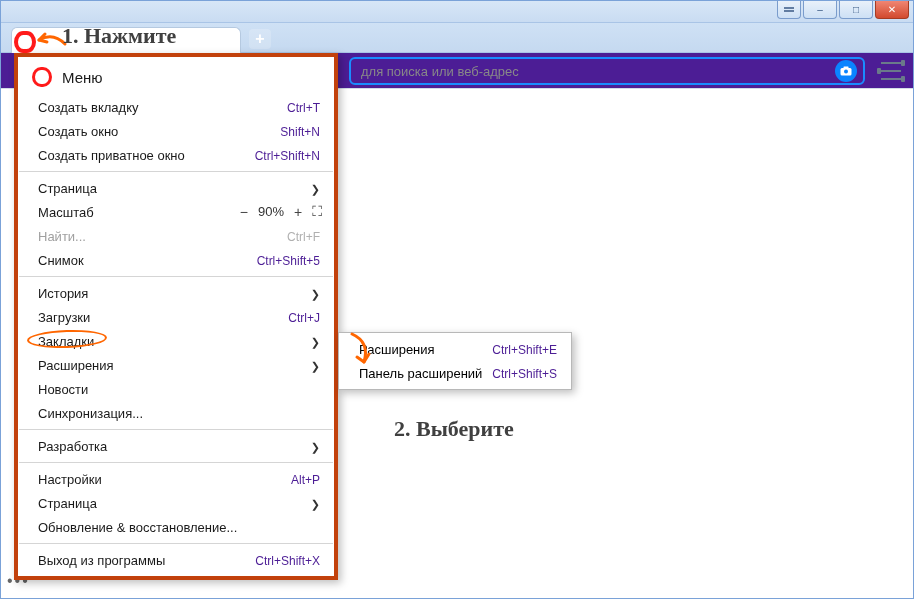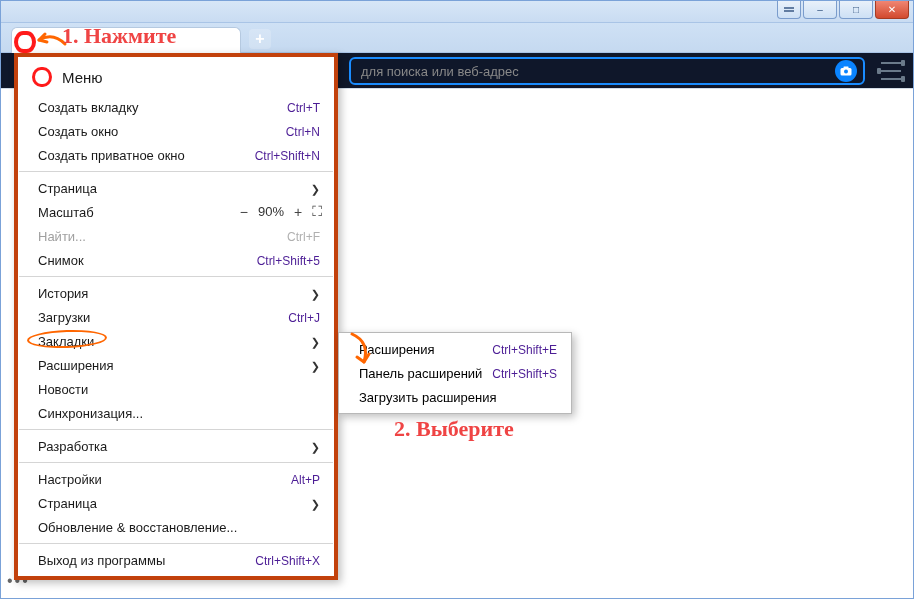--- a/index.html
+++ b/index.html
@@ -47,21 +47,21 @@
     width:22px; height:20px;
     display:flex; align-items:center; justify-content:center;
     margin-left:8px; margin-bottom:3px;
     color:#fff; font-size:16px; font-weight:bold;
     background:rgba(255,255,255,0.2);
     border-radius:4px;
   }
   
   .toolbar {
     height:36px;
-    background:#0f172a;
+    background:#4c1d95;
     border-bottom:1px solid #d3dde8;
     display:flex; align-items:center;
     padding:0 10px;
     position:relative;
   }
   .addr {
     position:absolute;
     left:348px; right:48px; top:4px;
     height:28px;
     border:2px solid #1a8cff;
@@ -81,21 +81,21 @@
     position:absolute; right:12px; top:9px;
     width:20px; height:18px;
     display:flex; flex-direction:column; justify-content:space-between;
   }
   .easy-line { height:2px; background:#6a7a8a; position:relative;}
   .easy-line::after{content:"";position:absolute;right:-4px;top:-2px;width:4px;height:6px;background:#6a7a8a;border-radius:1px;}
   
   
   .annot {
     position:absolute;
-    color:#ef4444;
+    color:#404040;
     font-family:"Segoe Script","Comic Sans MS",cursive;
     font-size:22px;
     font-weight:600;
     z-index:5000;
   }
   .annot1 { left:62px; top:23px; }
   .annot2 { left:394px; top:416px; }
   .opera-o {
     position:absolute; left:14px; top:31px;
     width:22px; height:22px;
@@ -261,21 +261,21 @@
     <div class="o"></div>
     <span>Меню</span>
   </div>
 
   <div class="menu-item">
     <span class="label">Создать вкладку</span>
     <span class="shortcut">Ctrl+T</span>
   </div>
   <div class="menu-item">
     <span class="label">Создать окно</span>
-    <span class="shortcut">Ctrl+N</span>
+    <span class="shortcut">Shift+N</span>
   </div>
   <div class="menu-item">
     <span class="label">Создать приватное окно</span>
     <span class="shortcut">Ctrl+Shift+N</span>
   </div>
 
   <div class="sep"></div>
 
   <div class="menu-item">
     <span class="label">Страница</span>
@@ -355,16 +355,13 @@
 
 <div class="submenu">
   <div class="menu-item">
     <span class="label">Расширения</span>
     <span class="shortcut">Ctrl+Shift+E</span>
   </div>
   <div class="menu-item">
     <span class="label">Панель расширений</span>
     <span class="shortcut">Ctrl+Shift+S</span>
   </div>
-  <div class="menu-item">
-    <span class="label">Загрузить расширения</span>
-  </div>
 </div>
 
 </body></html>

